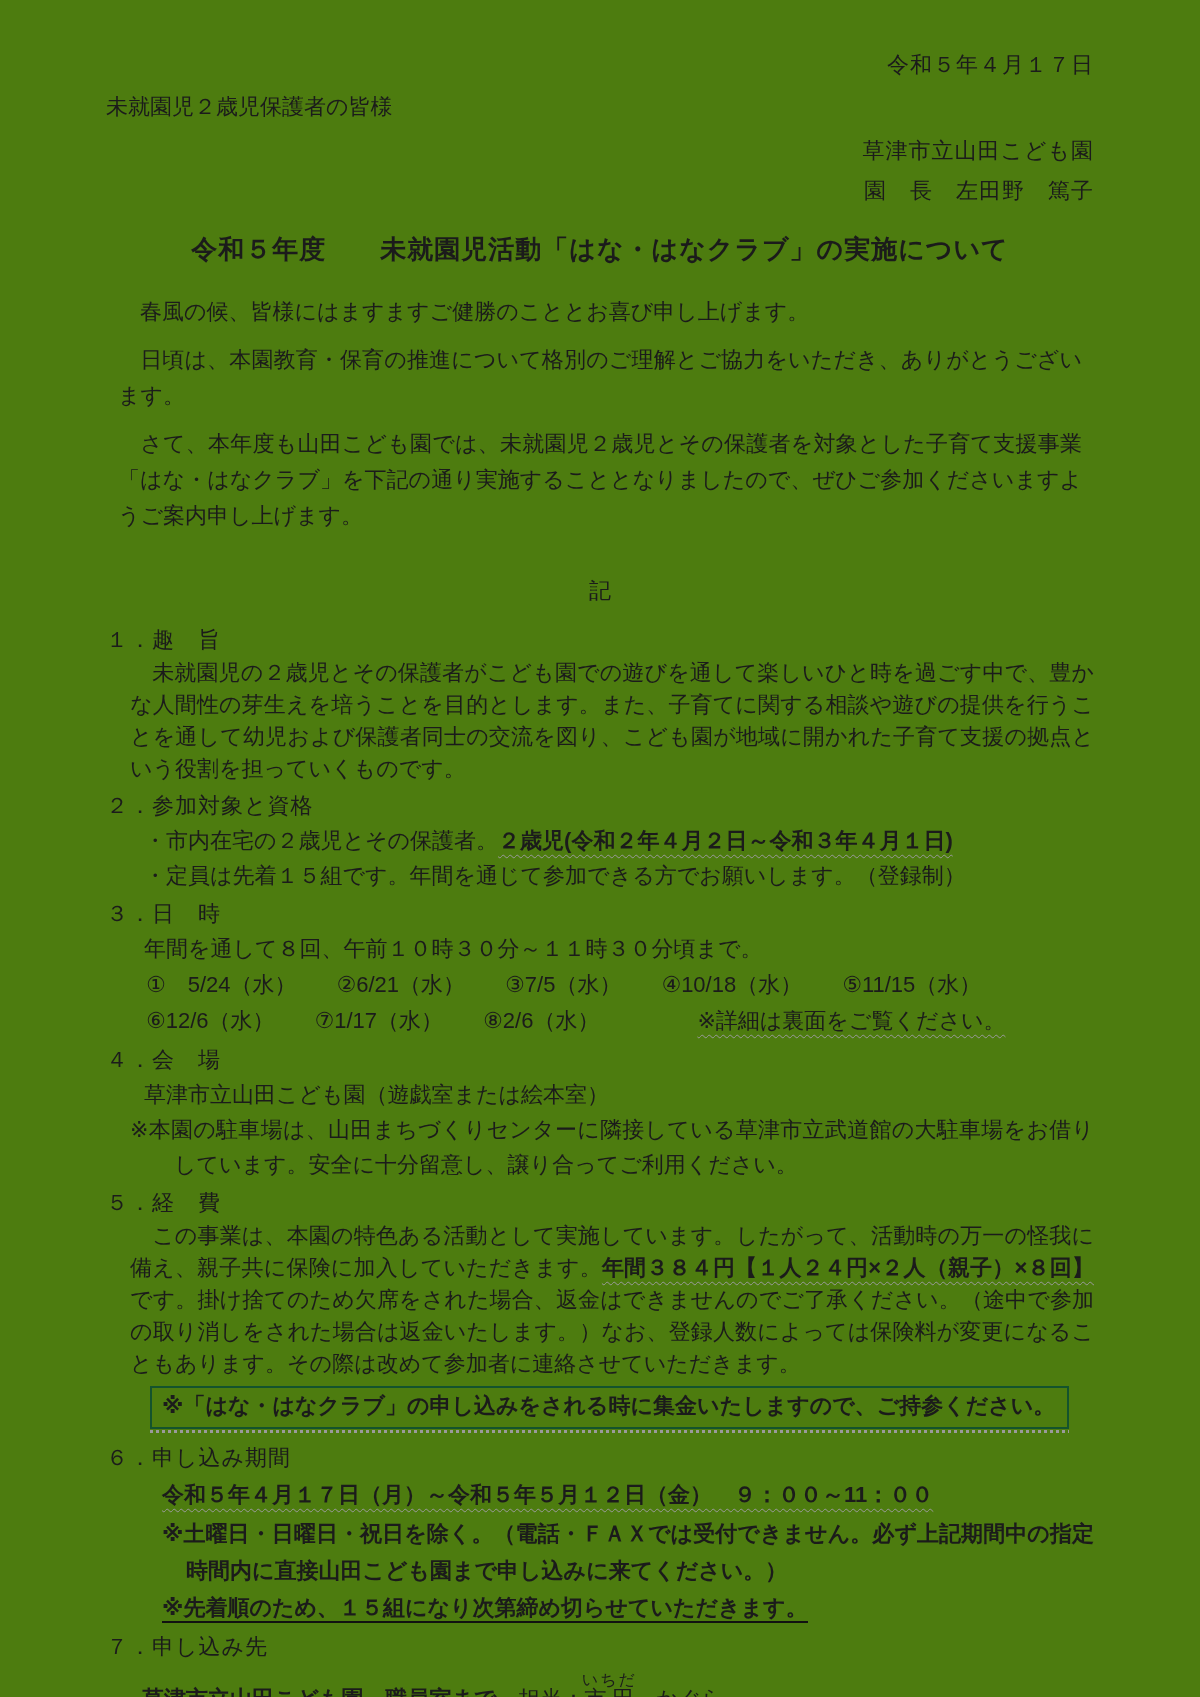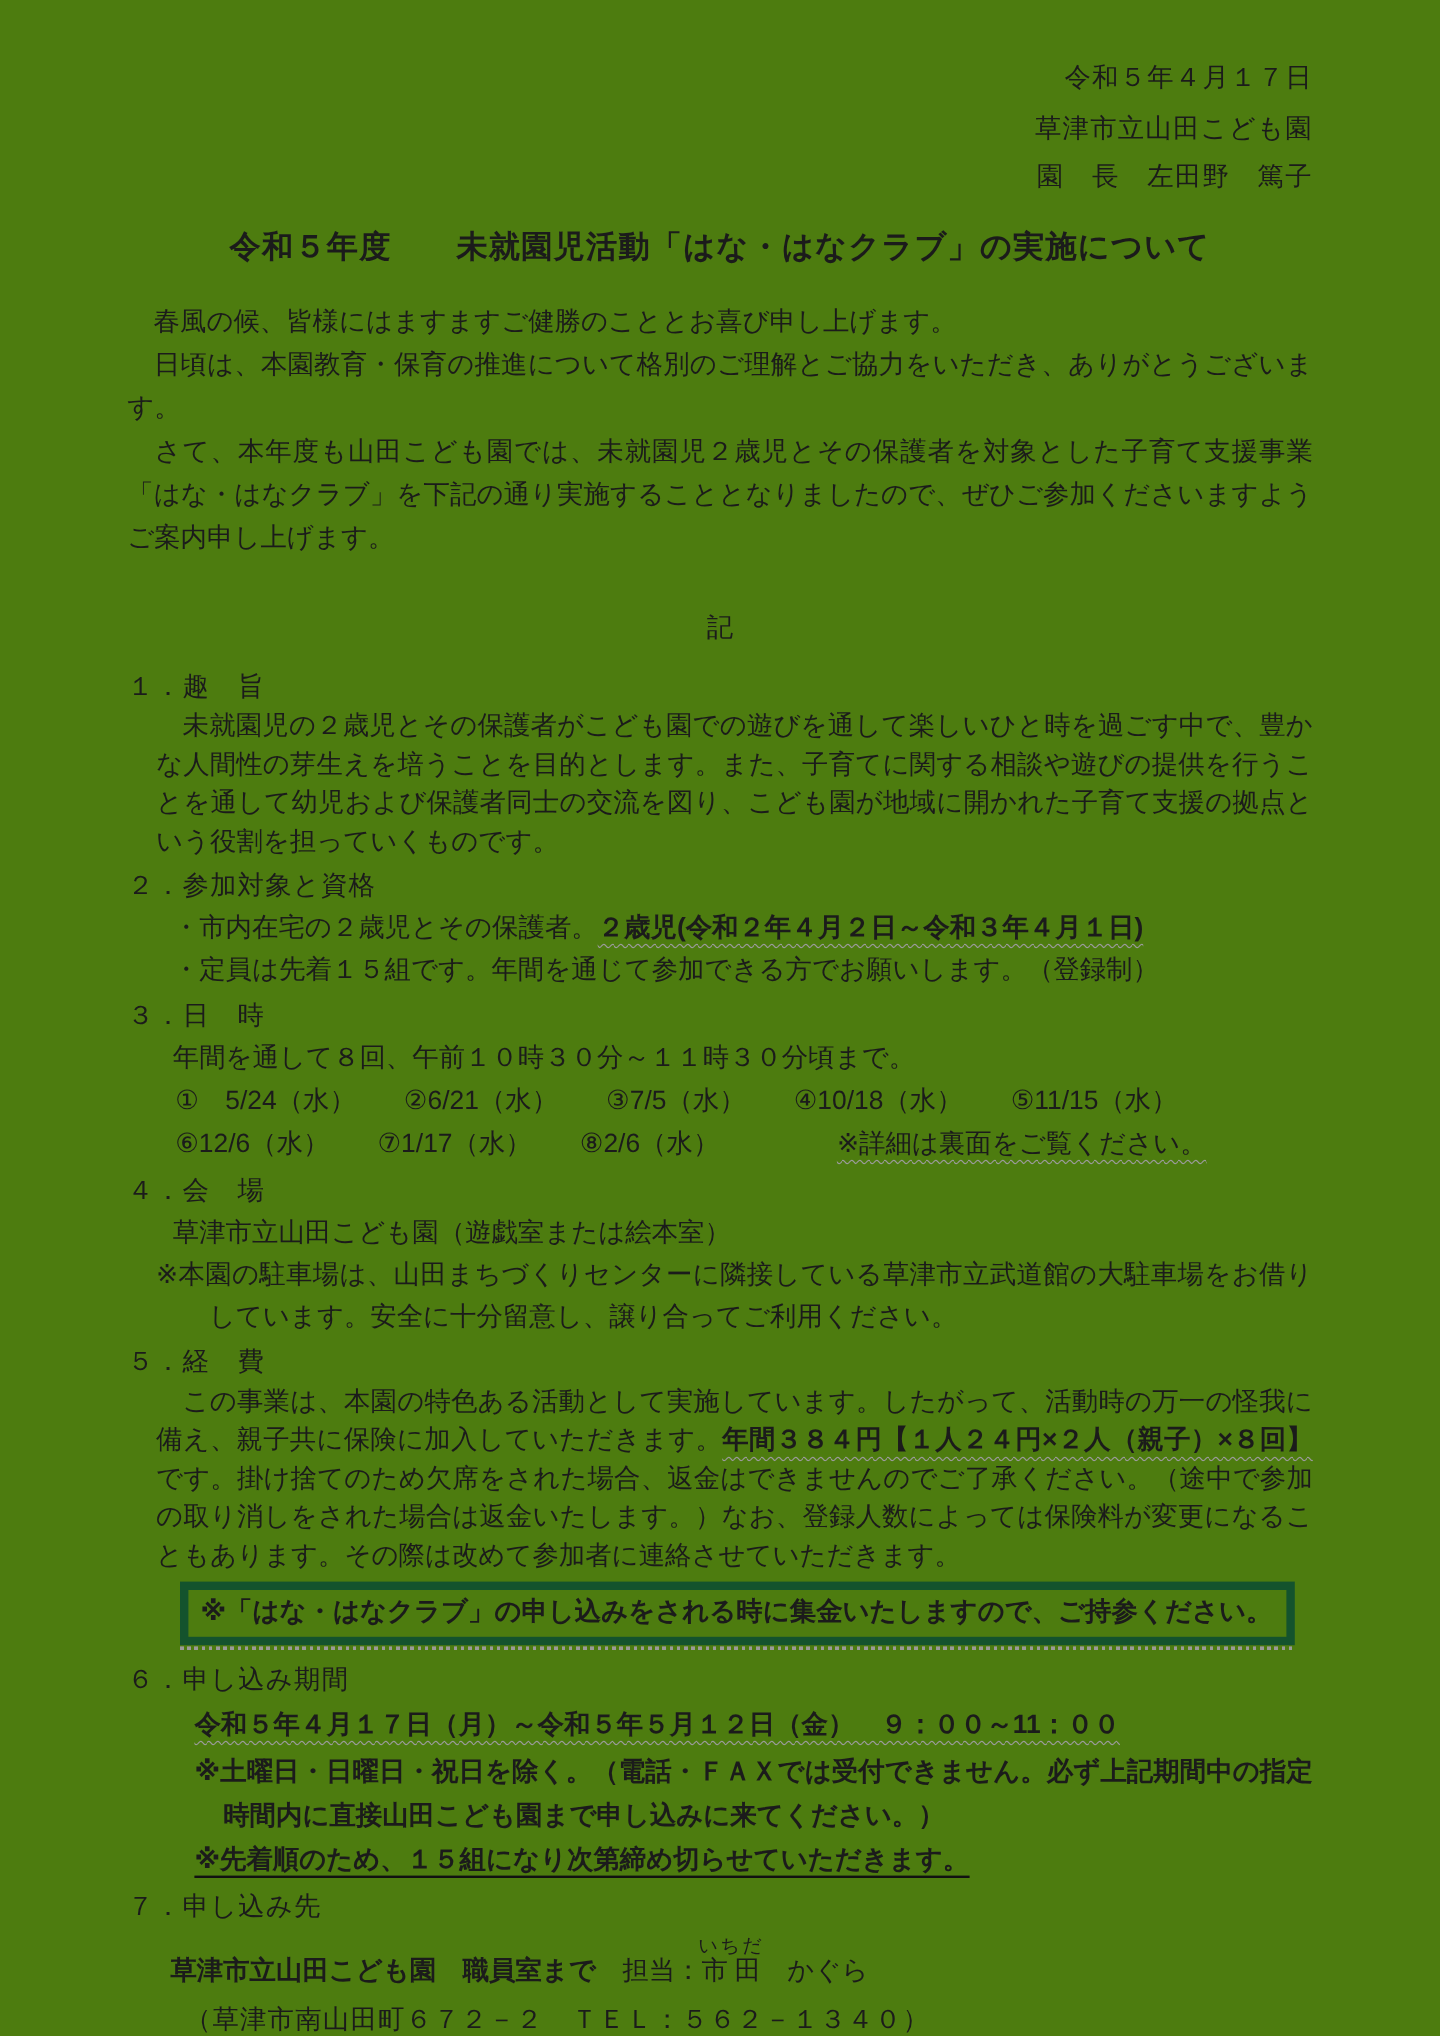--- a/index.html
+++ b/index.html
@@ -18,21 +18,21 @@
   .right{text-align:right;}
   .center{text-align:center;}
   .letter-date{line-height:30px;margin-bottom:12px;letter-spacing:1px;}
   .addressee{line-height:30px;margin-bottom:14px;}
   .sender-org{line-height:30px;margin-top:12px;letter-spacing:1px;}
   .sender-principal{line-height:30px;margin-top:10px;letter-spacing:1px;}
   .doc-title{
     font-weight:bold;font-size:26px;letter-spacing:1px;
     margin:24px 0 26px 0;line-height:38px;
   }
-  .intro p{margin:0;line-height:36px;text-align:justify;}
+  .intro p{margin:12px;line-height:36px;text-align:justify;}
   .ki{margin:40px 0 14px 0;line-height:34px;}
   .section-heading{line-height:35px;margin-top:3px;letter-spacing:1px;}
   .sec-body{margin-left:24px;line-height:32px;text-align:justify;}
   .bullet{margin-left:38px;line-height:35px;}
   .bold-wavy{
     font-weight:bold;
     text-decoration:underline;
     text-decoration-style:wavy;
     text-decoration-color:#9a9a9a;
     text-decoration-thickness:1px;
@@ -46,21 +46,21 @@
     text-underline-offset:6px;
   }
   .sched-intro{margin-left:38px;line-height:36px;}
   .sched-row{display:flex;margin-left:40px;line-height:36px;column-gap:40px;white-space:nowrap;}
   .sched-row2{}
   .sched-note{margin-left:58px;}
   .venue{margin-left:38px;line-height:35px;}
   .hang-note{margin-left:24px;padding-left:44px;text-indent:-44px;line-height:35px;text-align:justify;}
   .boxwrap{margin:6px 0 4px 44px;display:inline-block;}
   .box-note{
-    border:7px solid #14532d;
+    border:2px solid #14532d;
     display:block;
     padding:3px 12px 6px 10px;
     font-weight:bold;
     white-space:nowrap;
   }
   .under-zigzag{
     height:3px;margin-top:1px;
     background-image:repeating-linear-gradient(to right,#9a9a9a 0 3px,transparent 3px 6px);
   }
   .period{margin-left:56px;line-height:40px;}
@@ -74,20 +74,21 @@
   .address-line{margin-left:48px;line-height:36px;letter-spacing:1px;}
   ruby rt{font-size:16px;letter-spacing:2px;}
 </style>
 </head>
 <body>
 
 <div class="page">
 
   
   <div class="right letter-date">令和５年４月１７日</div>
+  <div class="addressee">未就園児２歳児保護者の皆様</div>
   <div class="right sender-org">草津市立山田こども園</div>
   <div class="right sender-principal">園　長　左田野　篤子</div>
 
   
   <div class="center doc-title">令和５年度　　未就園児活動「はな・はなクラブ」の実施について</div>
 
   
   <div class="intro">
     <p>　春風の候、皆様にはますますご健勝のこととお喜び申し上げます。</p>
     <p>　日頃は、本園教育・保育の推進について格別のご理解とご協力をいただき、ありがとうございます。</p>

